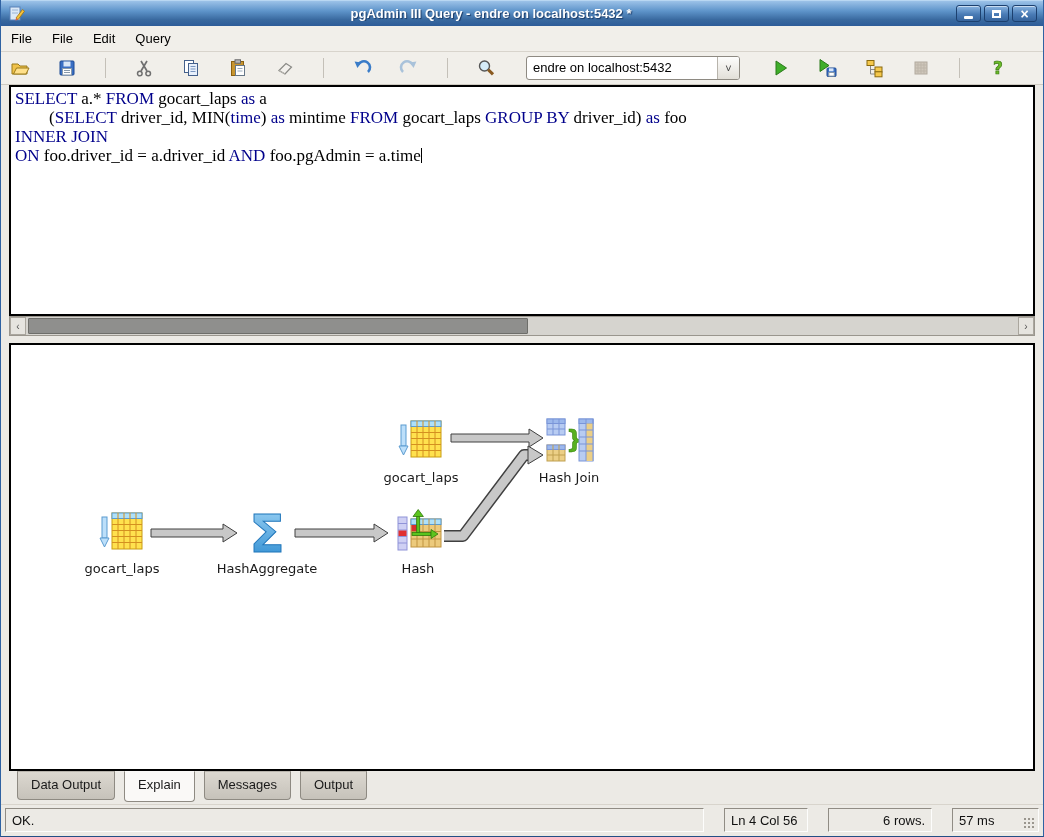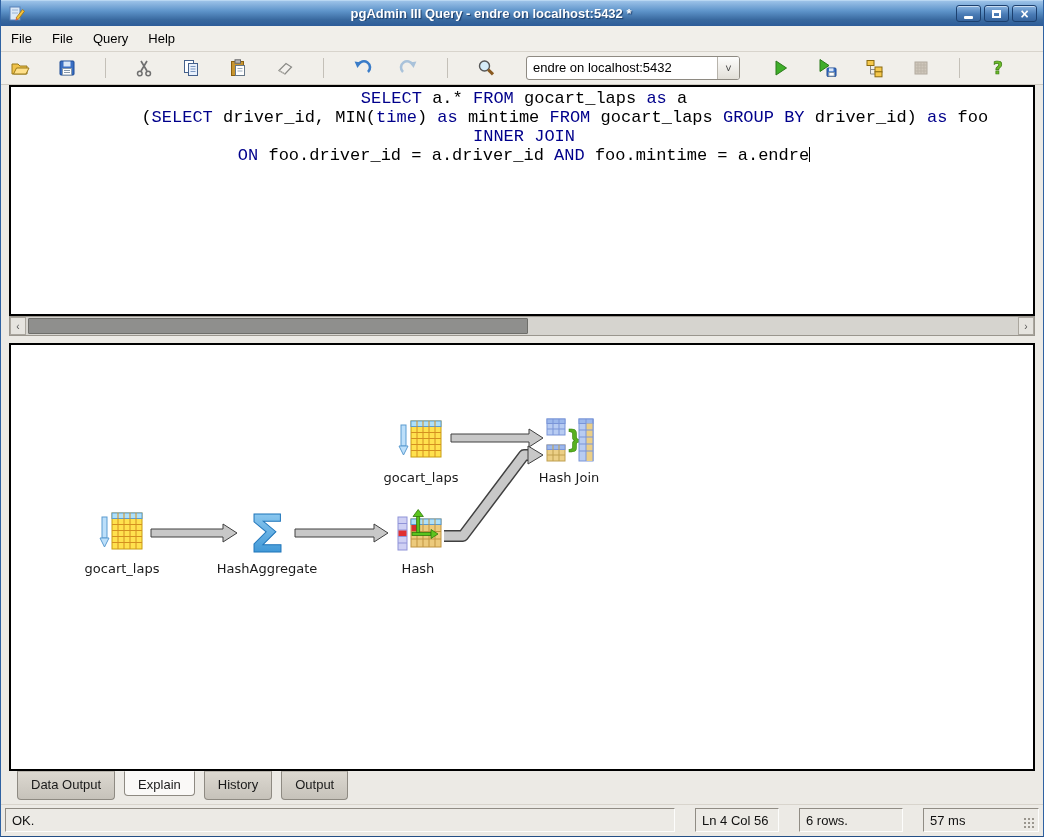--- a/index.html
+++ b/index.html
@@ -26,48 +26,48 @@
   
   .toolbar { height:33px; flex:0 0 33px; background:#f1efea; display:flex; align-items:center; padding-left:6px; gap:21px; border-bottom:1px solid #cfcbc2; }
   .tb-btn { width:26px; height:26px; display:flex; align-items:center; justify-content:center; border:1px solid transparent; border-radius:2px; }
   .tb-sep { width:1px; height:20px; background:#c4c0b8; margin:0 4px; }
   .combo { display:flex; height:24px; margin:0 6px; border:1px solid #8e8a82; border-radius:3px; background:#fff; overflow:hidden; }
   .combo-value { width:190px; padding:3px 6px 0 6px; font-size:13px; white-space:nowrap; }
   .combo-arrow { width:22px; border-left:1px solid #b8b4ac; background:linear-gradient(180deg,#fdfdfc,#e2dfd8); display:flex; align-items:center; justify-content:center; color:#444; font-size:11px; }
 
   
   .editor { flex:0 0 231px; height:231px; margin:0 8px; border:2px solid #000; background:#fff; overflow:hidden; padding:2px 0 0 4px; }
-  .sql-line { font-family:Liberation Mono, monospace; font-size:17px; line-height:19px; white-space:pre; color:#000;text-align:center; }
+  .sql-line { font-family:Liberation Serif, serif; font-size:17px; line-height:19px; white-space:pre; color:#000; }
   .sql-line .kw { color:#00008b; }
   .caret { display:inline-block; width:1px; height:15px; background:#000; vertical-align:-2px; }
 
   
   .hscroll { flex:0 0 20px; height:20px; margin:0 8px; background:#d6d4cf; border:1px solid #9a968e; display:flex; align-items:stretch; }
   .hs-arrow { width:16px; background:#e6e4df; border:1px solid #aaa69e; color:#555; font-size:10px; display:flex; align-items:center; justify-content:center; }
   .hs-track { flex:1; position:relative; }
   .hs-thumb { position:absolute; left:2px; top:1px; bottom:1px; width:500px; background:#8f8f8d; border:1px solid #6e6e6a; border-radius:1px; }
 
   .splitter { flex:0 0 7px; }
 
   
   .explain-panel { flex:0 0 428px; height:428px; margin:0 8px; border:2px solid #000; background:#fff; overflow:hidden; }
   .node-label { font-family:"DejaVu Sans","Liberation Sans",sans-serif; font-size:13px; fill:#1a1a1a; }
 
   
   .tabs { flex:0 0 33px; display:flex; align-items:flex-start; padding-left:8px; background:#eceae5; }
   .tab { padding:5px 13px 7px 13px; margin-right:1px; background:linear-gradient(180deg,#dcd8d0,#c6c2ba); border:1px solid #8e8a82; border-top:1px solid #b8b4ac; border-radius:0 0 4px 4px; cursor:default; font-size:13px; color:#1a1a1a;margin-left:8px; }
-  .tab.active { background:#faf9f7; padding-bottom:3px; border-top:1px solid #faf9f7; margin-top:0; }
+  .tab.active { background:#faf9f7; padding-bottom:9px; border-top:1px solid #faf9f7; margin-top:0; }
 
   
   .statusbar { flex:1; display:flex; gap:20px; padding:3px 4px 4px 4px; align-items:stretch; background:#eceae5; border-top:1px solid #d8d4cc; position:relative; }
   .sb-field { border:1px solid; border-color:#908c84 #fdfdfc #fdfdfc #908c84; padding:4px 6px 0 6px; font-size:13px; color:#111; white-space:nowrap; overflow:hidden; }
   .sb-status { flex:1; }
   .sb-pos { width:84px; }
-  .sb-rows { width:104px; }
-  .sb-time { width:116px; }
+  .sb-rows { width:104px;text-align:right; }
+  .sb-time { width:87px; }
   .grip { position:absolute; right:8px; bottom:7px; width:12px; height:12px;
     background-image:radial-gradient(circle at 2px 2px,#9a968e 1px,transparent 1.2px);
     background-size:4px 4px; }
 </style>
 </head>
 <body>
 
 <div class="window">
 
   <div class="titlebar">
@@ -88,22 +88,22 @@
         </div>
       <div class="win-btn">
           <span class="close-glyph">×</span>
         </div>
     </div>
   </div>
 
   <div class="menubar">
     <div class="menu-item"><span>File</span></div>
     <div class="menu-item"><span>File</span></div>
+    <div class="menu-item"><span>Edit</span></div>
     <div class="menu-item"><span>Query</span></div>
-    <div class="menu-item"><span>Help</span></div>
   </div>
 
   <div class="toolbar">
     <div class="tb-btn">
       <svg width="20" height="20" viewBox="0 0 20 20">
         <path d="M2 16 L2 6 L8 6 L10 8 L17 8 L17 16 Z" fill="#f0c24a" stroke="#9a7a1a"></path>
         <path d="M3.5 16 L6.5 10 L19 10 L16 16 Z" fill="#ffe08a" stroke="#9a7a1a"></path>
       </svg>
     </div>
     <div class="tb-btn">
@@ -206,21 +206,21 @@
         <text x="10" y="16" text-anchor="middle" font-family="DejaVu Sans, sans-serif" font-size="17" font-weight="bold" fill="#6cbb2a" stroke="#3a7a10" stroke-width="0.7">?</text>
       </svg>
     </div>
   </div>
 
   <div class="editor">
     <div>
         <div class="sql-line"><span class="kw">SELECT</span><span> a.* </span><span class="kw">FROM</span><span> gocart_laps </span><span class="kw">as</span><span> a</span></div>
         <div class="sql-line"><span>        (</span><span class="kw">SELECT</span><span> driver_id, MIN(</span><span class="kw">time</span><span>) </span><span class="kw">as</span><span> mintime </span><span class="kw">FROM</span><span> gocart_laps </span><span class="kw">GROUP BY</span><span> driver_id) </span><span class="kw">as</span><span> foo</span></div>
         <div class="sql-line"><span class="kw">INNER JOIN</span></div>
-        <div class="sql-line"><span class="kw">ON</span><span> foo.driver_id = a.driver_id </span><span class="kw">AND</span><span> foo.mintime = a.endre</span><span class="caret"></span></div>
+        <div class="sql-line"><span class="kw">ON</span><span> foo.driver_id = a.driver_id </span><span class="kw">AND</span><span> foo.pgAdmin = a.time</span><span class="caret"></span></div>
       </div>
   </div>
 
   <div class="hscroll">
     <div class="hs-arrow">
         <span>‹</span>
       </div>
     <div class="hs-track">
       <div class="hs-thumb"></div>
     </div>
@@ -314,21 +314,21 @@
       <g transform="translate(387,166)">
           <use href="#hashIcon"></use>
         </g>
       <text class="node-label" x="407" y="228" text-anchor="middle">Hash</text>
     </svg>
   </div>
 
   <div class="tabs">
     <div class="tab"><span>Data Output</span></div>
     <div class="tab active"><span>Explain</span></div>
-    <div class="tab"><span>History</span></div>
+    <div class="tab"><span>Messages</span></div>
     <div class="tab"><span>Output</span></div>
   </div>
 
   <div class="statusbar">
     <div class="sb-field sb-status">OK.</div>
     <div class="sb-field sb-pos">Ln 4 Col 56</div>
     <div class="sb-field sb-rows">6 rows.</div>
     <div class="sb-field sb-time">57 ms</div>
     <div class="grip"></div>
   </div>

